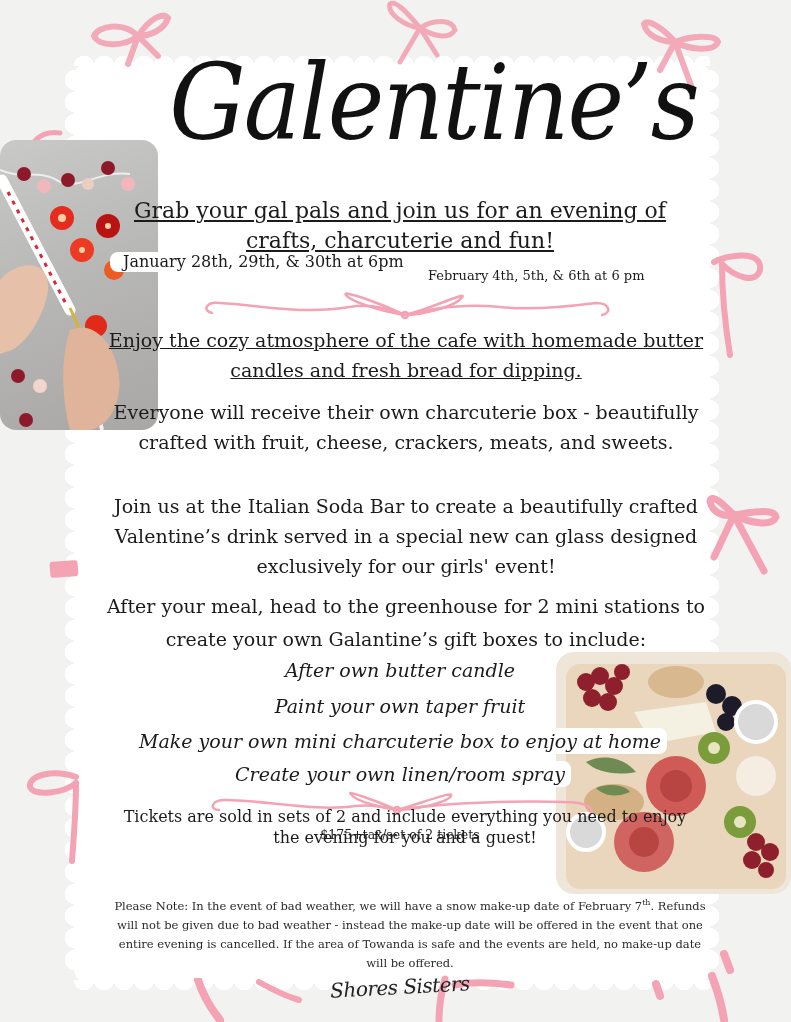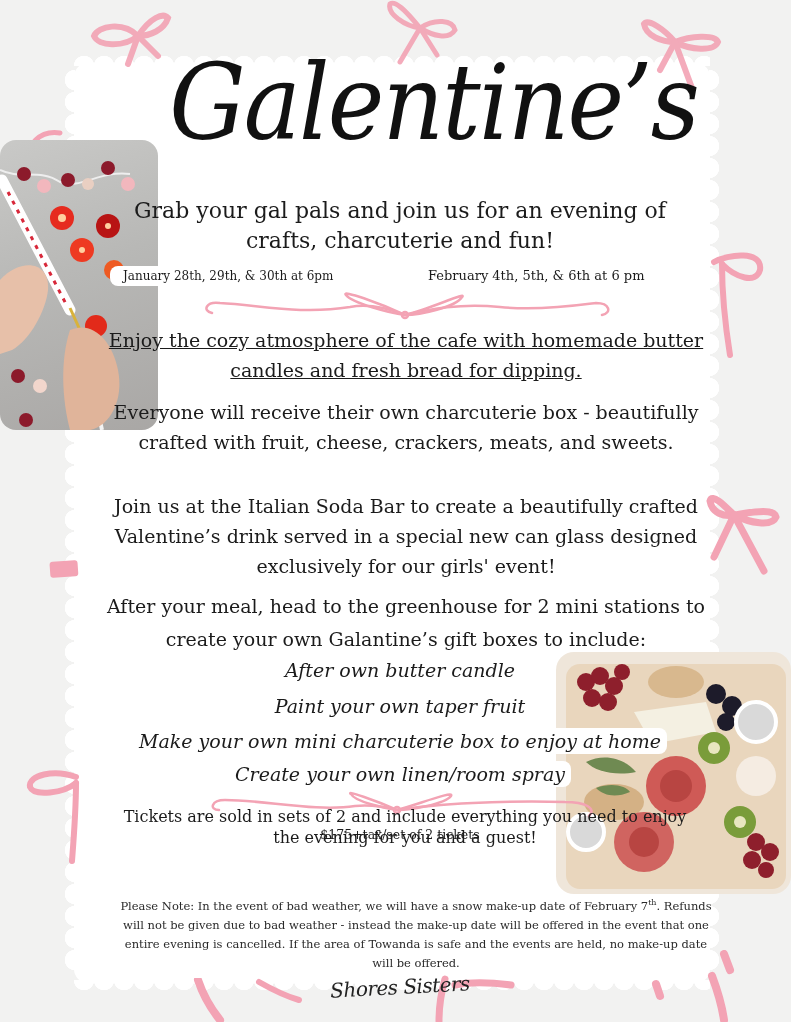--- a/index.html
+++ b/index.html
@@ -55,24 +55,24 @@
     position: absolute; left: 556px; top: 652px; width: 235px; height: 242px;
     border-radius: 18px; overflow: hidden;
     background: #efe6da;
   }
 
   .text-block { position: absolute; text-align: center; }
   .chip { background: #fff; border-radius: 8px; padding: 0 6px; display: inline-block; }
 
   .tagline {
     left: 110px; top: 196px; width: 580px;
-    font-size: 22px; line-height: 30px;
+    font-size: 22px; line-height: 30px; text-decoration: underline;
   }
   .dates-left {
-    position: absolute; left: 110px; top: 266px; font-size: 12px; line-height: 20px; padding-left: 13px;
+    position: absolute; left: 110px; top: 252px; font-size: 16px; line-height: 20px; padding-left: 13px;
   }
   .dates-right {
     position: absolute; left: 428px; top: 266px; font-size: 13px; line-height: 20px;
   }
   .divider { position: absolute; }
 
   .para {
     left: 96px; width: 620px; font-size: 19px; line-height: 30px;
   }
   .p1 { top: 325px; text-decoration: underline; }
@@ -80,21 +80,21 @@
   .p3 { top: 491px; line-height: 30px; }
   .p4 { top: 590px; line-height: 33px; }
 
   .station {
     position: absolute; left: 110px; width: 580px; text-align: center;
     font-style: italic; font-size: 19px; line-height: 26px;
   }
 
   .price { left: 110px; top: 826px; width: 580px; font-size: 12.5px; line-height: 18px; }
   .tickets { left: 120px; top: 806px; width: 570px; font-size: 16px; line-height: 21px; }
-  .note { left: 110px; top: 893px; width: 600px; font-size: 11.5px; line-height: 19px; color: #2a2a2a; margin-left: 6px; }
+  .note { left: 110px; top: 893px; width: 600px; font-size: 11.5px; line-height: 19px; color: #2a2a2a; }
 
   .signature {
     position: absolute; left: 300px; top: 975px; width: 200px; text-align: center;
     font-style: italic; font-size: 20px; color: #222; letter-spacing: -0.5px;
     transform: rotate(-3deg);
   }
 </style>
 </head>
 <body>
 

